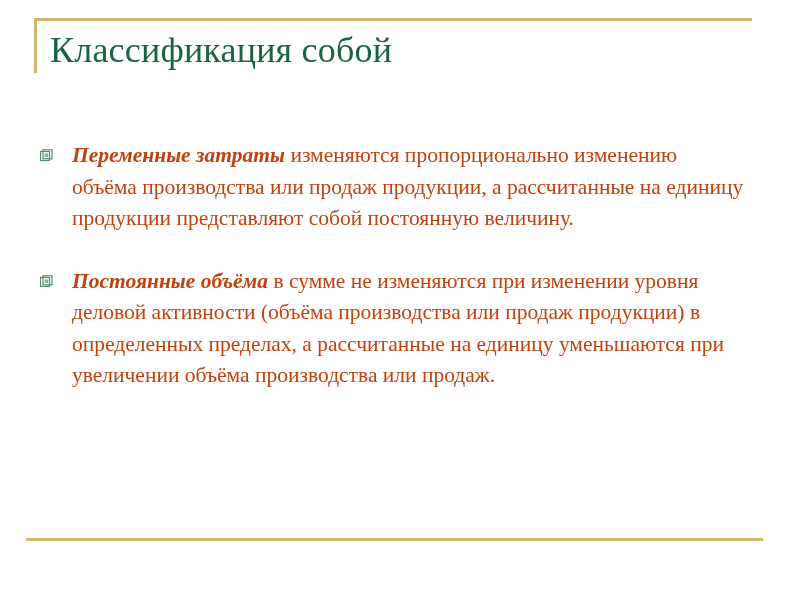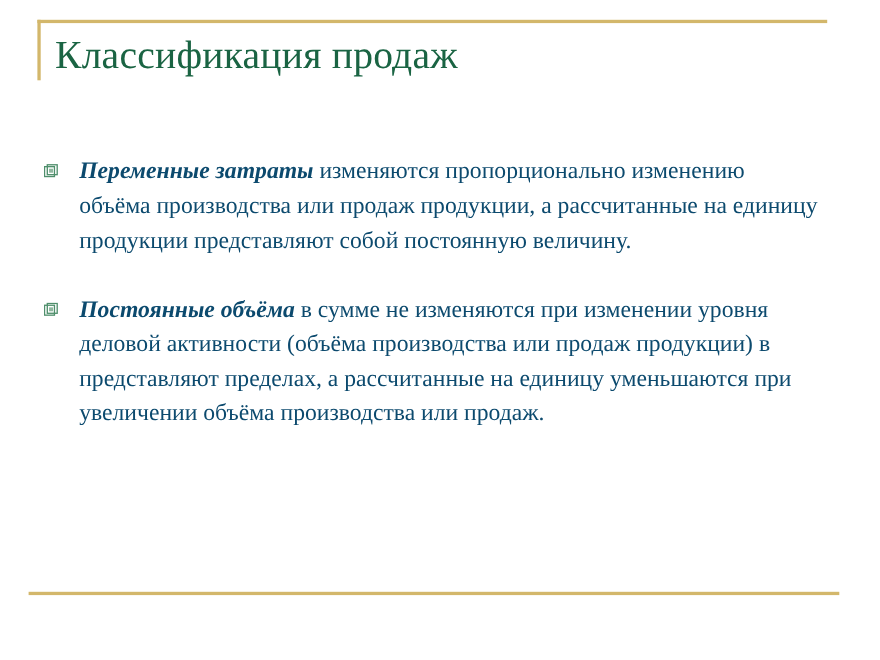--- a/index.html
+++ b/index.html
@@ -68,21 +68,21 @@
     left: 40px;
     top: 140px;
     width: 706px;
   }
   .bullet-block {
     position: relative;
     display: flex;
     align-items: flex-start;
     font-size: 21.5px;
     line-height: 31.5px;
-    color: #0c4a6e;
+    color: #c2410c;
   }
   .bullet-block + .bullet-block {
     margin-top: 31px;
   }
   .bullet-marker {
     flex: 0 0 auto;
     width: 30px;
     padding-top: 9px;
     line-height: 0;
   }
@@ -99,21 +99,21 @@
 </style>
 </head>
 <body>
 
 <div class="slide">
 
   <div class="rule-top"></div>
   <div class="rule-left"></div>
   <div class="rule-bottom"></div>
 
-  <div class="title">Классификация продаж</div>
+  <div class="title">Классификация собой</div>
 
   <div class="body-area">
 
     <div class="bullet-block">
       <span class="bullet-marker">
         <svg width="13" height="13" viewBox="0 0 13 13" aria-hidden="true">
           <rect x="0.5" y="2.5" width="9" height="9" fill="#ffffff" stroke="#4f8f6c" stroke-width="1.2"></rect>
           <rect x="3" y="0.8" width="9" height="9" fill="none" stroke="#4f8f6c" stroke-width="1.2"></rect>
           <rect x="4.6" y="4.4" width="3.6" height="3.6" fill="#8fb79f"></rect>
         </svg>
@@ -125,18 +125,18 @@
 
     <div class="bullet-block">
       <span class="bullet-marker">
         <svg width="13" height="13" viewBox="0 0 13 13" aria-hidden="true">
           <rect x="0.5" y="2.5" width="9" height="9" fill="#ffffff" stroke="#4f8f6c" stroke-width="1.2"></rect>
           <rect x="3" y="0.8" width="9" height="9" fill="none" stroke="#4f8f6c" stroke-width="1.2"></rect>
           <rect x="4.6" y="4.4" width="3.6" height="3.6" fill="#8fb79f"></rect>
         </svg>
       </span>
       <span class="bullet-text">
-        <span class="lead">Постоянные объёма</span><span> в сумме не изменяются при изменении уровня деловой активности (объёма производства или продаж продукции) в представляют пределах, а рассчитанные на единицу уменьшаются при увеличении объёма производства или продаж.</span>
+        <span class="lead">Постоянные объёма</span><span> в сумме не изменяются при изменении уровня деловой активности (объёма производства или продаж продукции) в определенных пределах, а рассчитанные на единицу уменьшаются при увеличении объёма производства или продаж.</span>
       </span>
     </div>
 
   </div>
 </div>
 
 </body></html>

